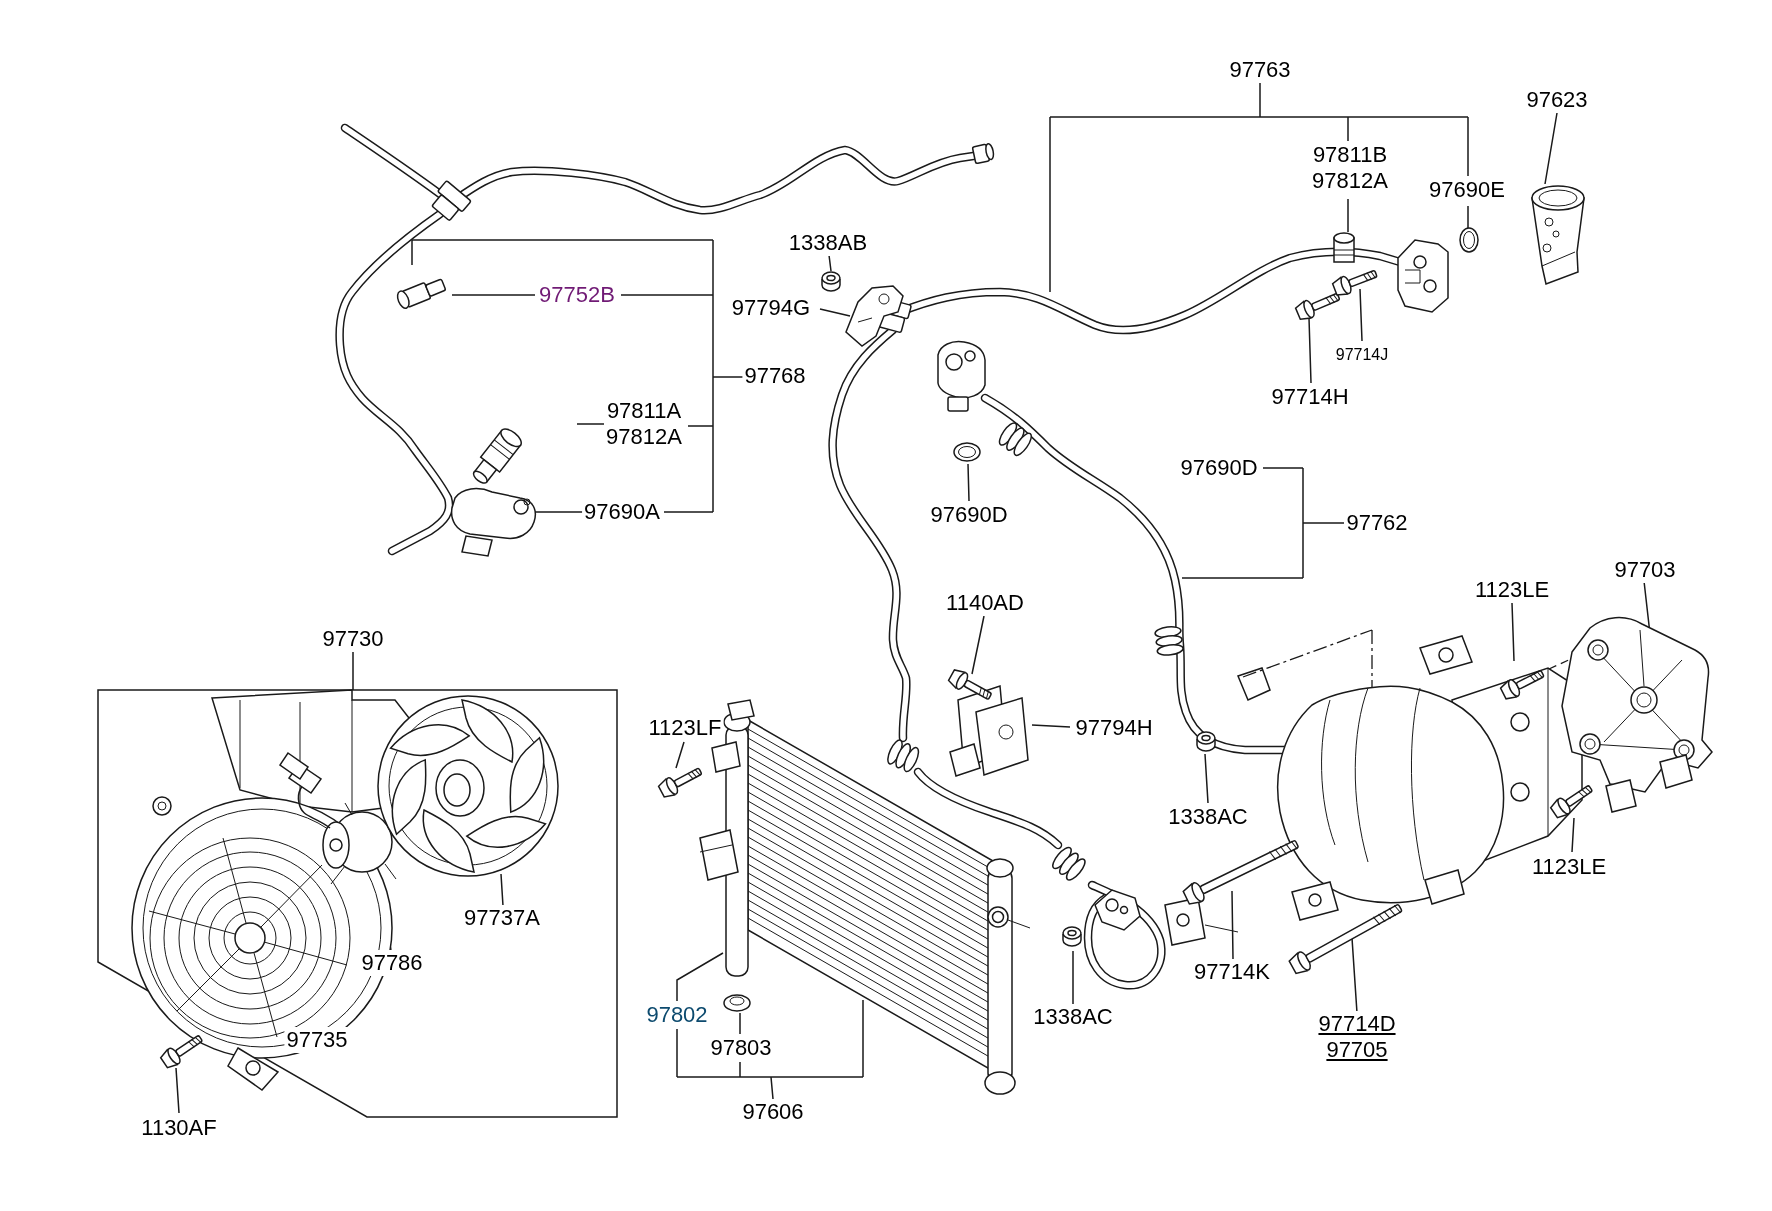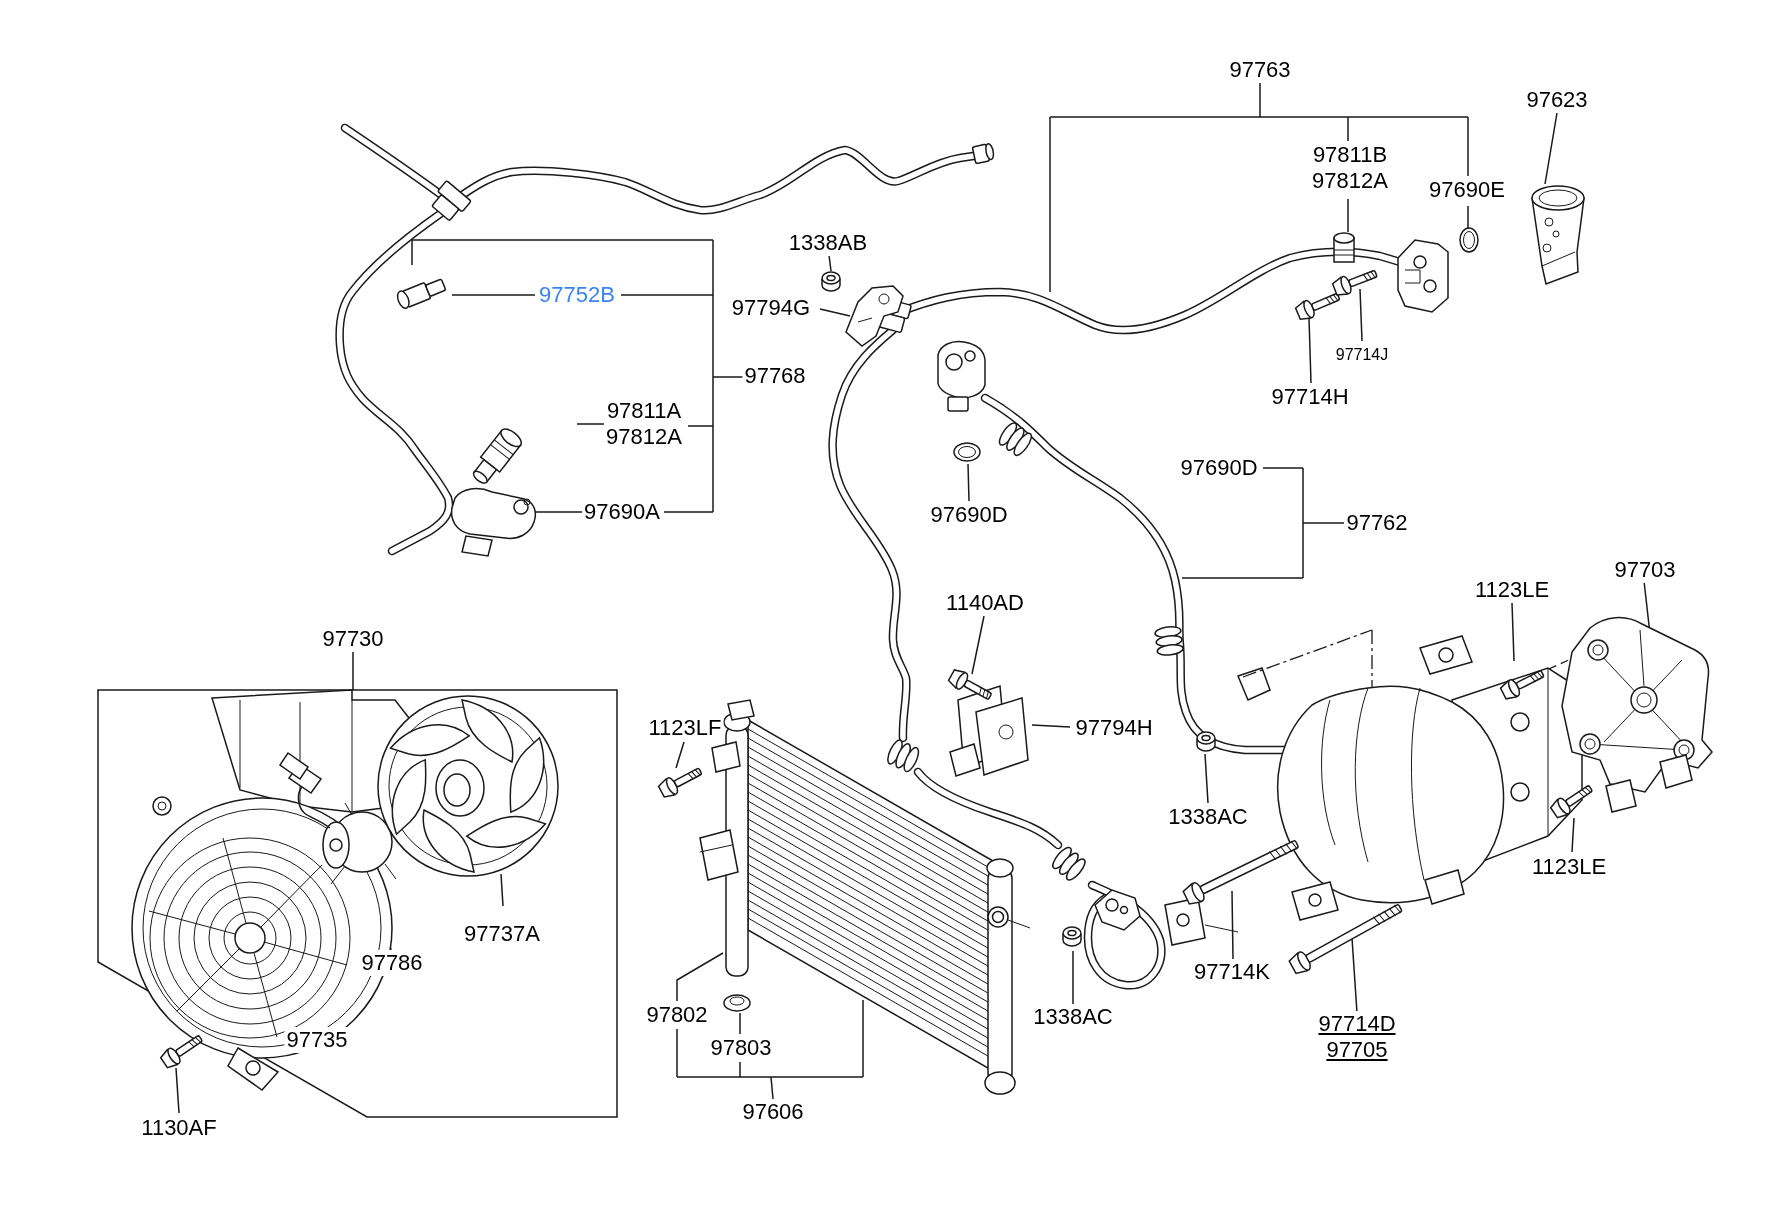--- a/index.html
+++ b/index.html
@@ -318,21 +318,21 @@
       <div class="part-label" style="left: 1350px; top: 168px; color: rgb(0, 0, 0); font-size: 22px;">
         <div>97811B</div>
         <div>97812A</div>
       </div>
       <div class="part-label" style="left: 1467px; top: 190px; color: rgb(0, 0, 0); font-size: 22px;">
         <div>97690E</div>
       </div>
       <div class="part-label" style="left: 828px; top: 243px; color: rgb(0, 0, 0); font-size: 22px; text-align: right;">
         <div>1338AB</div>
       </div>
-      <div class="part-label" style="left: 577px; top: 295px; color: #3b82f6; font-size: 22px;">
+      <div class="part-label" style="left: 577px; top: 295px; color: #701a75; font-size: 22px;">
         <div>97752B</div>
       </div>
       <div class="part-label" style="left: 771px; top: 308px; color: rgb(0, 0, 0); font-size: 22px;">
         <div>97794G</div>
       </div>
       <div class="part-label" style="left: 775px; top: 376px; color: rgb(0, 0, 0); font-size: 22px;">
         <div>97768</div>
       </div>
       <div class="part-label" style="left: 644px; top: 424px; color: rgb(0, 0, 0); font-size: 22px;">
         <div>97811A</div>
@@ -367,33 +367,33 @@
       </div>
       <div class="part-label" style="left: 1645px; top: 570px; color: rgb(0, 0, 0); font-size: 22px;">
         <div>97703</div>
       </div>
       <div class="part-label" style="left: 353px; top: 639px; color: rgb(0, 0, 0); font-size: 22px;">
         <div>97730</div>
       </div>
       <div class="part-label" style="left: 685px; top: 728px; color: rgb(0, 0, 0); font-size: 22px;">
         <div>1123LF</div>
       </div>
-      <div class="part-label" style="left: 502px; top: 918px; color: rgb(0, 0, 0); font-size: 22px; margin-top: 16px;">
+      <div class="part-label" style="left: 502px; top: 918px; color: rgb(0, 0, 0); font-size: 22px;">
         <div>97737A</div>
       </div>
       <div class="part-label" style="left: 392px; top: 963px; color: rgb(0, 0, 0); font-size: 22px;">
         <div>97786</div>
       </div>
       <div class="part-label" style="left: 317px; top: 1040px; color: rgb(0, 0, 0); font-size: 22px;">
         <div>97735</div>
       </div>
       <div class="part-label" style="left: 179px; top: 1128px; color: rgb(0, 0, 0); font-size: 22px;">
         <div>1130AF</div>
       </div>
-      <div class="part-label" style="left: 677px; top: 1015px; color: #000000; font-size: 22px;">
+      <div class="part-label" style="left: 677px; top: 1015px; color: #0c4a6e; font-size: 22px;">
         <div>97802</div>
       </div>
       <div class="part-label" style="left: 741px; top: 1048px; color: rgb(0, 0, 0); font-size: 22px;">
         <div>97803</div>
       </div>
       <div class="part-label" style="left: 773px; top: 1112px; color: rgb(0, 0, 0); font-size: 22px;">
         <div>97606</div>
       </div>
       <div class="part-label" style="left: 1208px; top: 817px; color: rgb(0, 0, 0); font-size: 22px;">
         <div>1338AC</div>

